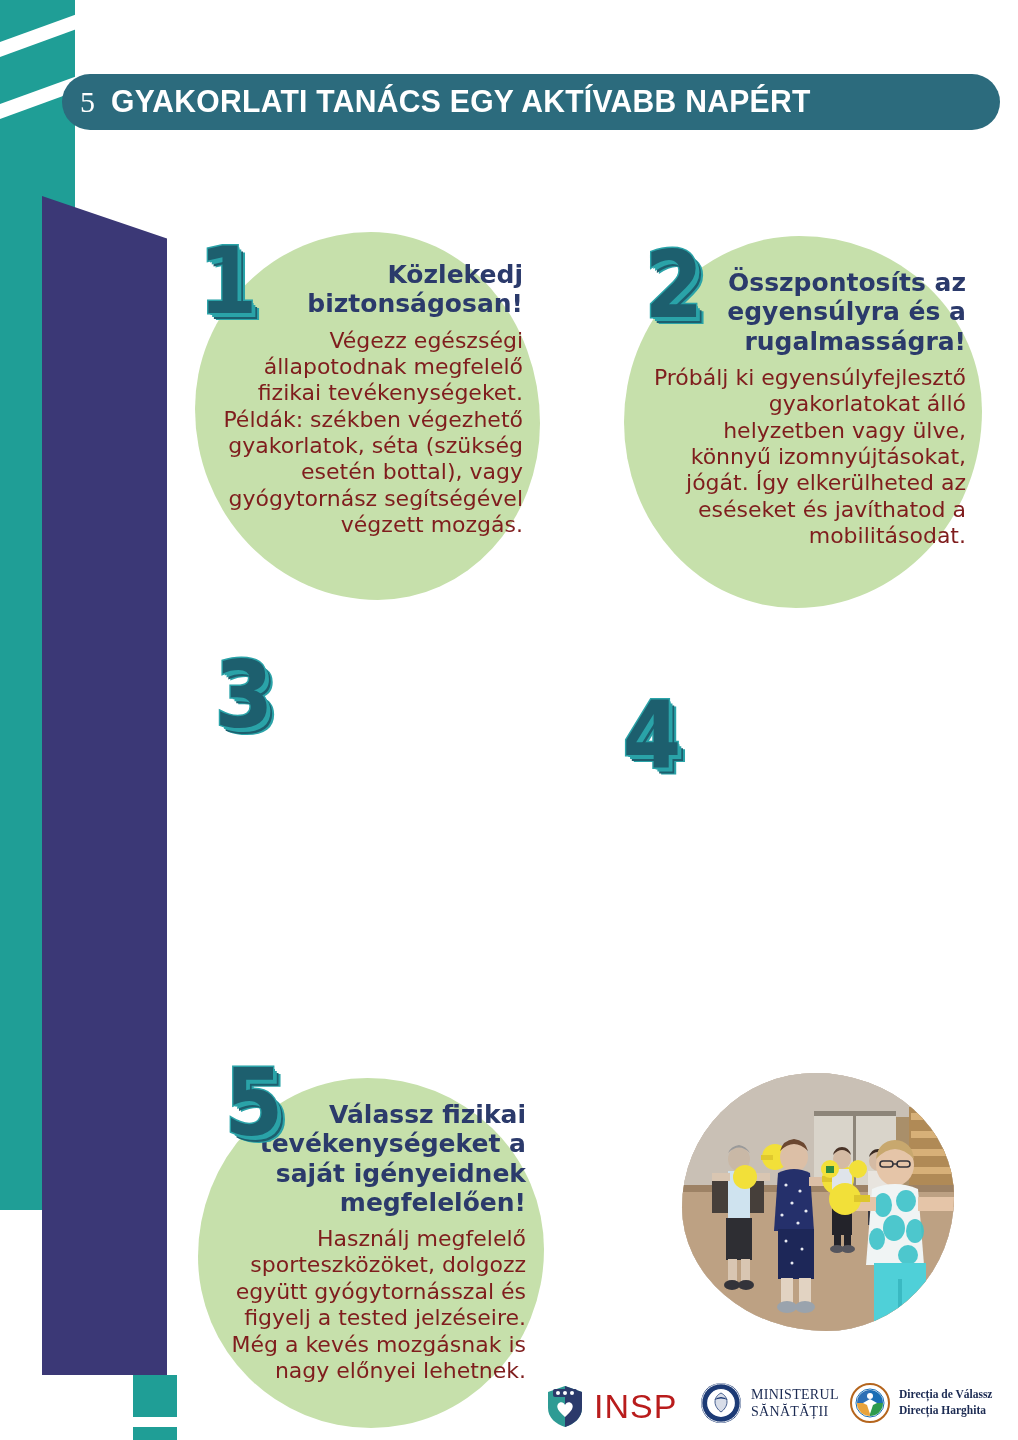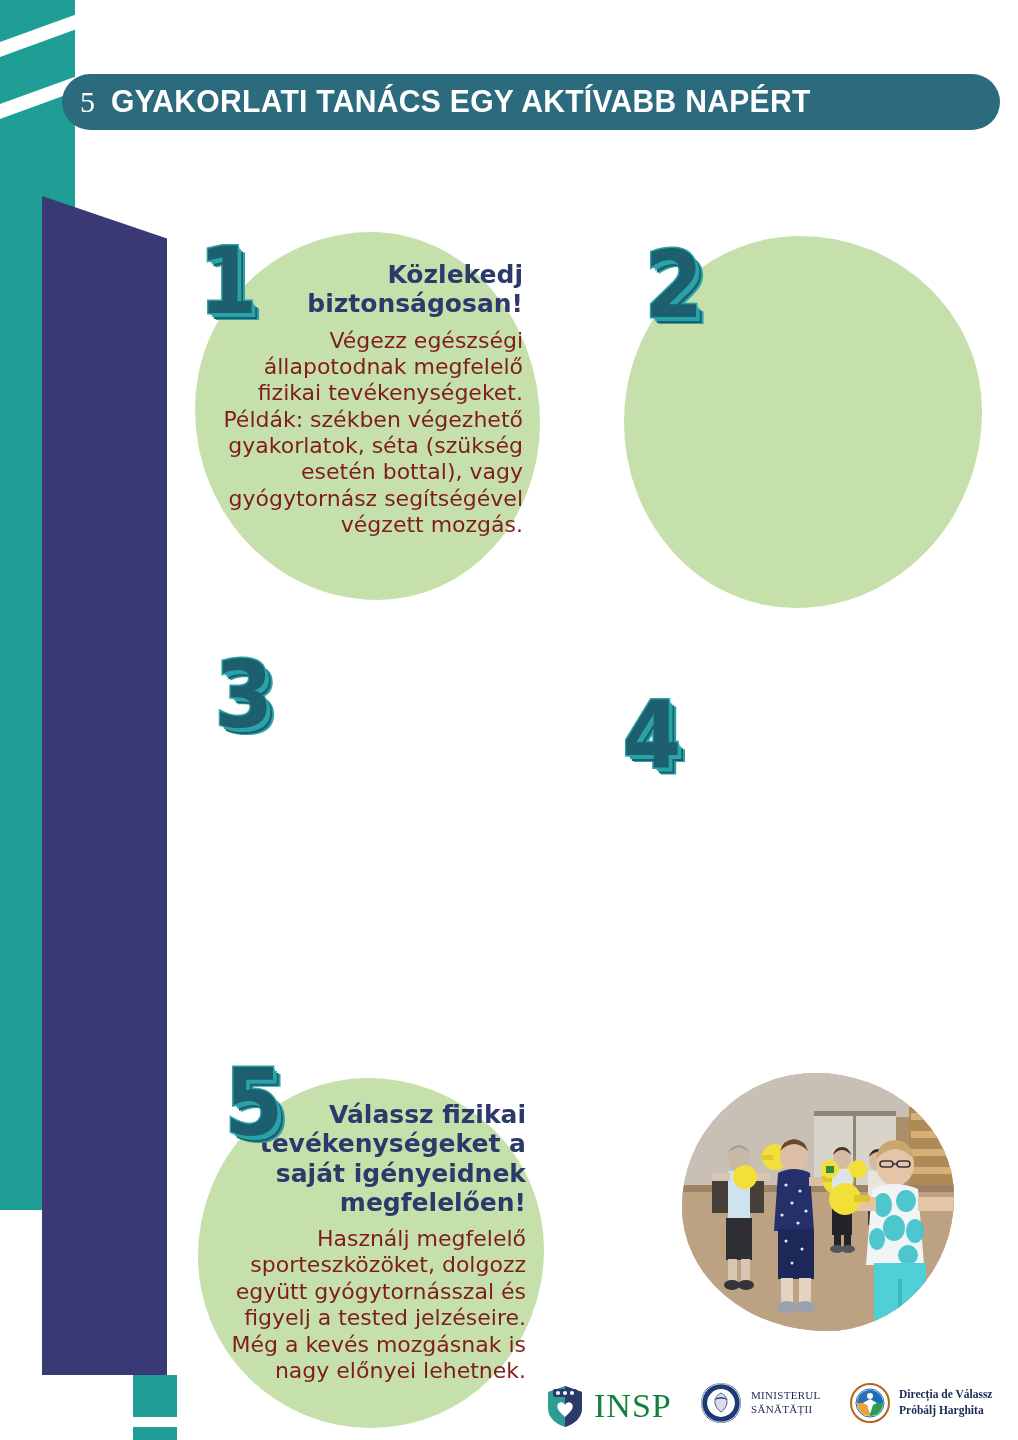--- a/index.html
+++ b/index.html
@@ -185,29 +185,29 @@
     position: absolute;
     display: flex;
     align-items: center;
     gap: 9px;
   }
   .logo-insp { left: 545px; top: 6px; }
   .logo-min  { left: 700px; top: 4px; }
   .logo-dsp  { left: 850px; top: 5px; }
 
   .insp-text {
-    font-family: Liberation Serif, serif;
+    font-family: Liberation Sans, sans-serif;
     font-size: 34px;
-    color: #15803d;
+    color: #b91c1c;
     letter-spacing: 1px;
     line-height: 1;
   }
   .min-text {
     font-family: "Liberation Serif", "DejaVu Serif", serif;
-    font-size: 11px;
+    font-size: 14px;
     color: #1b2a52;
     line-height: 1.25;
     letter-spacing: 0.3px;
     font-weight: normal;
   }
   .dsp-text {
     font-family: "Liberation Serif", "DejaVu Serif", serif;
     font-size: 11.5px;
     color: #1b2a52;
     line-height: 1.35;
@@ -237,20 +237,22 @@
     <div class="tip-body" style="left:18px; top:28px; width:310px;">
       <p class="tip-heading">Közlekedj biztonságosan!</p>
       <p class="tip-text">Végezz egészségi állapotodnak megfelelő fizikai tevékenységeket. Példák: székben végezhető gyakorlatok, séta (szükség esetén bottal), vagy gyógytornász segítségével végzett mozgás.</p>
     </div>
   </div>
   <span class="numeral" style="left:196px; top:236px;">1</span>
 
   <div class="tip" style="left:624px; top:236px; width:358px; height:372px;">
     <div class="blob" style="width:358px; height:372px; border-radius:49% 51% 52% 48% / 50% 47% 53% 50%;"></div>
     <div class="tip-body" style="left:24px; top:32px; width:318px;">
+      <p class="tip-heading">Összpontosíts az egyensúlyra és a rugalmasságra!</p>
+      <p class="tip-text">Próbálj ki egyensúlyfejlesztő gyakorlatokat álló helyzetben vagy ülve, könnyű izomnyújtásokat, jógát. Így elkerülheted az eséseket és javíthatod a mobilitásodat.</p>
     </div>
   </div>
   <span class="numeral" style="left:642px; top:240px;">2</span>
 
   <span class="numeral" style="left:212px; top:650px;">3</span>
 
   <span class="numeral" style="left:620px; top:690px;">4</span>
 
   <div class="tip" style="left:198px; top:1078px; width:346px; height:350px;">
     <div class="blob" style="width:346px; height:350px; border-radius:49% 51% 50% 50% / 51% 49% 51% 49%;"></div>
@@ -405,18 +407,18 @@
         <circle cx="20" cy="20" r="14" fill="#ffffff" stroke="#1a6fb5" stroke-width="1"></circle>
         <path d="M20 7 A13 13 0 0 1 33 20 L20 20 Z" fill="#1a6fb5"></path>
         <path d="M33 20 A13 13 0 0 1 20 33 L20 20 Z" fill="#2e9b4e"></path>
         <path d="M20 33 A13 13 0 0 1 7 20 L20 20 Z" fill="#e8a33d"></path>
         <path d="M7 20 A13 13 0 0 1 20 7 L20 20 Z" fill="#2e6fb5"></path>
         <circle cx="20" cy="13" r="3" fill="#ffffff"></circle>
         <path d="M20 16 l7 4 l-4 2 l-3 9 l-3 -9 l-4 -2 z" fill="#ffffff"></path>
       </svg>
       <div>
         <div class="dsp-text">Direcția de Válassz</div>
-        <div class="dsp-text">Próbálj Harghita</div>
+        <div class="dsp-text">Direcția Harghita</div>
       </div>
     </div>
 
   </div>
 </div>
 
 </body></html>

